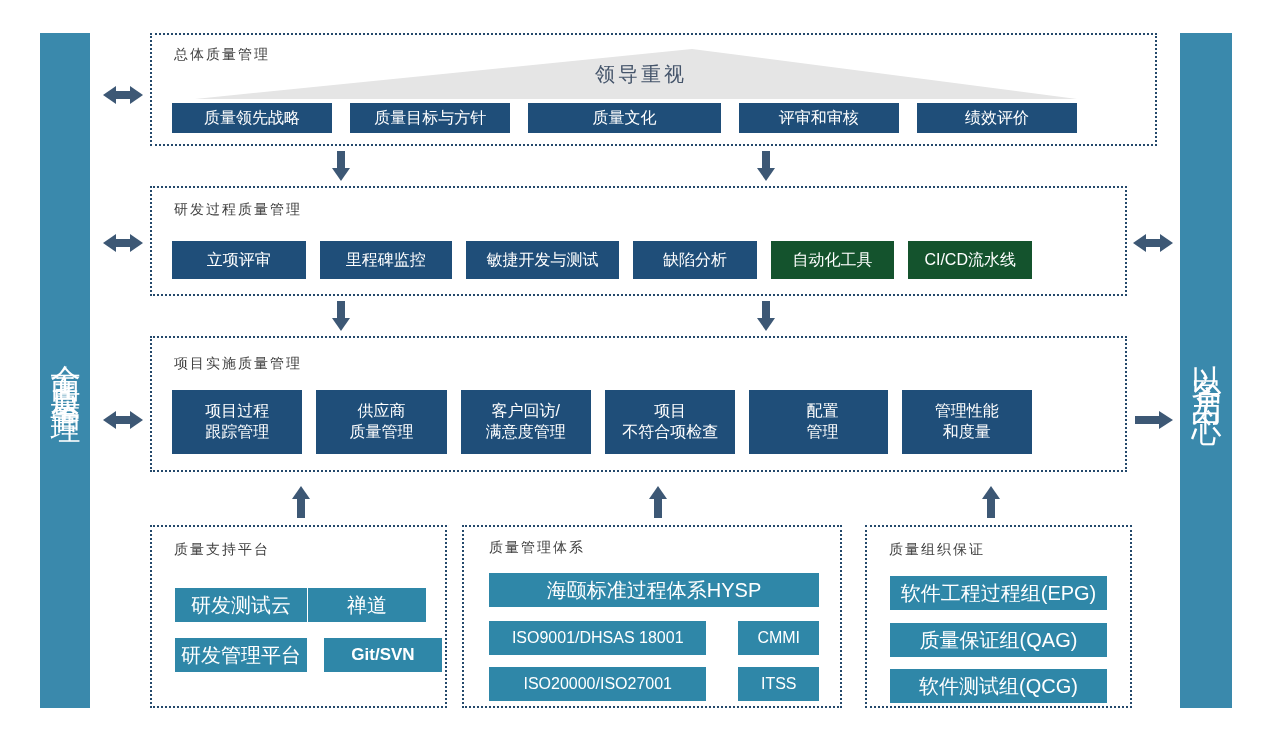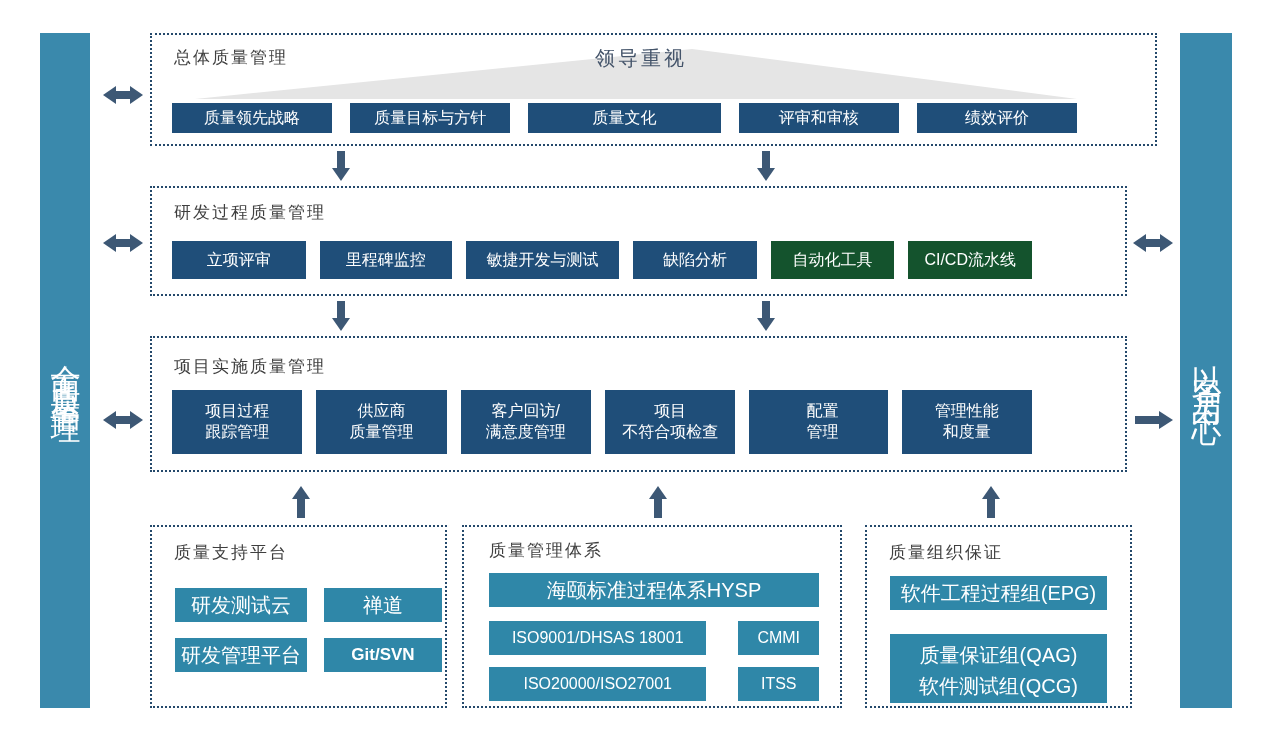--- a/index.html
+++ b/index.html
@@ -13,25 +13,25 @@
     display:flex;align-items:center;justify-content:center;
   }
   .side-bar span{
     writing-mode:vertical-rl;color:#ffffff;font-size:30px;letter-spacing:10px;
   }
   
   .box{
     position:absolute;border:2px dotted #24496b;box-sizing:border-box;background:transparent;
   }
   .box-title{
-    position:absolute;font-size:17px;color:#3f3f3f;letter-spacing:2px;white-space:nowrap;
+    position:absolute;font-size:14px;color:#3f3f3f;letter-spacing:2px;white-space:nowrap;
   }
   .banner-tri{position:absolute;left:0;top:0;}
   .banner-label{
-    position:absolute;left:443px;top:10px;font-size:20px;color:#44546a;letter-spacing:3px;
+    position:absolute;left:443px;top:26px;font-size:20px;color:#44546a;letter-spacing:3px;
   }
   .btn-row{position:absolute;display:flex;}
   .btn{
     background:#1f4e79;color:#ffffff;display:flex;flex-direction:column;
     align-items:center;justify-content:center;font-size:16px;text-align:center;
     line-height:1.3;white-space:nowrap;
   }
   .btn.teal{background:#14532d;}
   .chip{
     position:absolute;background:#2f87a8;color:#ffffff;display:flex;
@@ -111,42 +111,42 @@
       <div class="btn" style="flex:1;">
         <span>管理性能</span>
         <span>和度量</span>
       </div>
     </div>
   </div>
 
   <div class="box" style="left:150px;top:525px;width:297px;height:183px;">
     <div class="box-title" style="left:22px;top:14px;">质量支持平台</div>
     <div class="chip" style="left:23px;top:61px;width:132px;height:34px;">研发测试云</div>
-    <div class="chip" style="left:172px;top:61px;width:118px;height:34px;">禅道</div>
+    <div class="chip" style="left:156px;top:61px;width:118px;height:34px;">禅道</div>
     <div class="chip" style="left:23px;top:111px;width:132px;height:34px;">研发管理平台</div>
     <div class="chip bold" style="left:172px;top:111px;width:118px;height:34px;">Git/SVN</div>
   </div>
 
   <div class="box" style="left:462px;top:525px;width:380px;height:183px;">
     <div class="box-title" style="left:25px;top:12px;">质量管理体系</div>
     <div class="chip" style="left:25px;top:46px;width:330px;height:34px;">海颐标准过程体系HYSP</div>
     <div class="sys-row" style="left:25px;top:94px;width:330px;">
       <div class="chip-f" style="flex:2.7;">ISO9001/DHSAS 18001</div>
       <div class="chip-f" style="flex:1;">CMMI</div>
     </div>
     <div class="sys-row" style="left:25px;top:140px;width:330px;">
       <div class="chip-f" style="flex:2.7;">ISO20000/ISO27001</div>
       <div class="chip-f" style="flex:1;">ITSS</div>
     </div>
   </div>
 
   <div class="box" style="left:865px;top:525px;width:267px;height:183px;">
     <div class="box-title" style="left:22px;top:14px;">质量组织保证</div>
     <div class="chip" style="left:23px;top:49px;width:217px;height:34px;">软件工程过程组(EPG)</div>
-    <div class="chip" style="left:23px;top:107px;width:217px;height:42px;">质量保证组(QAG)</div>
+    <div class="chip" style="left:23px;top:96px;width:217px;height:34px;">质量保证组(QAG)</div>
     <div class="chip" style="left:23px;top:142px;width:217px;height:34px;">软件测试组(QCG)</div>
   </div>
 
   <div class="arrow" style="left:103px;top:86px;">
     <svg width="40" height="18" viewBox="0 0 40 18">
         <polygon points="0,9 13,0 13,18" fill="#3d5875"></polygon>
         <rect x="13" y="5" width="14" height="8" fill="#3d5875"></rect>
         <polygon points="40,9 27,0 27,18" fill="#3d5875"></polygon>
       </svg>
   </div>

